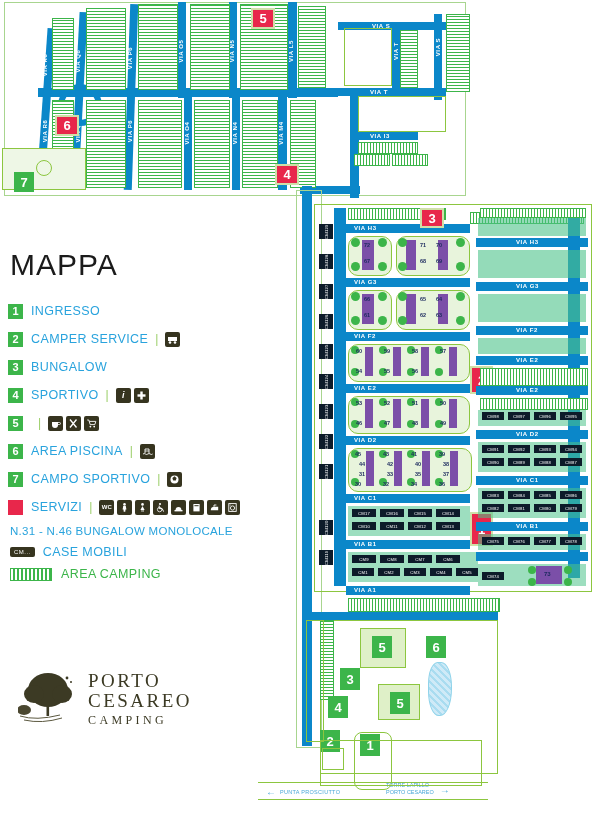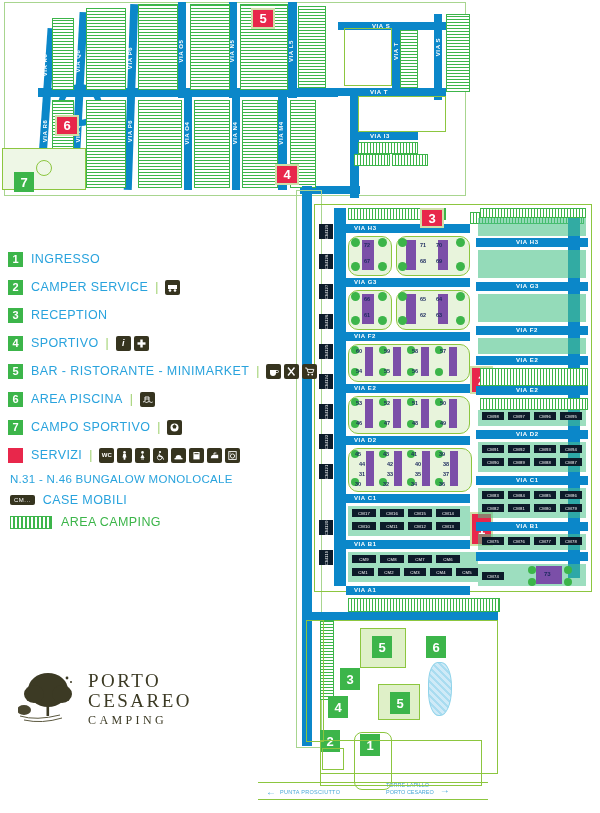--- a/index.html
+++ b/index.html
@@ -445,20 +445,21 @@
     </span>
     <span style="color:#4aa8d8;font-size:10px;margin-left:6px;">→</span>
   </div>
 
   <div class="outline" style="left:306px;top:620px;width:16px;height:120px;border-color:#8cc63f;"></div>
   <div class="outline" style="left:320px;top:740px;width:160px;height:44px;border-color:#8cc63f;"></div>
 
 </div>
 
 <div id="legend">
+  <div id="map-title">MAPPA</div>
 
   <div class="leg-row">
     <span class="badge g">1</span>
     <span class="leg-label">INGRESSO</span>
   </div>
 
   <div class="leg-row">
     <span class="badge g">2</span>
     <span class="leg-label">CAMPER SERVICE</span>
     <span class="sep">|</span>
@@ -468,41 +469,40 @@
             <rect x="1" y="3" width="9" height="4" fill="#fff"></rect>
             <circle cx="3" cy="8.5" r="1.3" fill="#fff"></circle>
             <circle cx="8" cy="8.5" r="1.3" fill="#fff"></circle>
           </svg>
       </span>
     </span>
   </div>
 
   <div class="leg-row">
     <span class="badge g">3</span>
-    <span class="leg-label">RECEPTION</span>
+    <span class="leg-label">BUNGALOW</span>
   </div>
 
   <div class="leg-row">
     <span class="badge g">4</span>
     <span class="leg-label">SPORTIVO</span>
     <span class="sep">|</span>
     <span class="icos">
       <span class="ico" style="font-style:italic;font-weight:bold;font-size:9px;">i</span>
       <span class="ico">
         <svg width="11" height="11" viewBox="0 0 11 11">
             <rect x="4.3" y="1.5" width="2.4" height="8" fill="#fff"></rect>
             <rect x="1.5" y="4.3" width="8" height="2.4" fill="#fff"></rect>
           </svg>
       </span>
     </span>
   </div>
 
   <div class="leg-row">
     <span class="badge g">5</span>
-    <span class="leg-label">BAR - RISTORANTE - MINIMARKET</span>
     <span class="sep">|</span>
     <span class="icos">
       <span class="ico">
         <svg width="11" height="11" viewBox="0 0 11 11">
             <path d="M2 4h6v3a3 3 0 0 1-6 0z" fill="#fff"></path>
             <path d="M8 4.5h1.5a1 1 0 0 1 0 2H8" stroke="#fff" stroke-width=".8" fill="none"></path>
           </svg>
       </span>
       <span class="ico">
         <svg width="11" height="11" viewBox="0 0 11 11">

